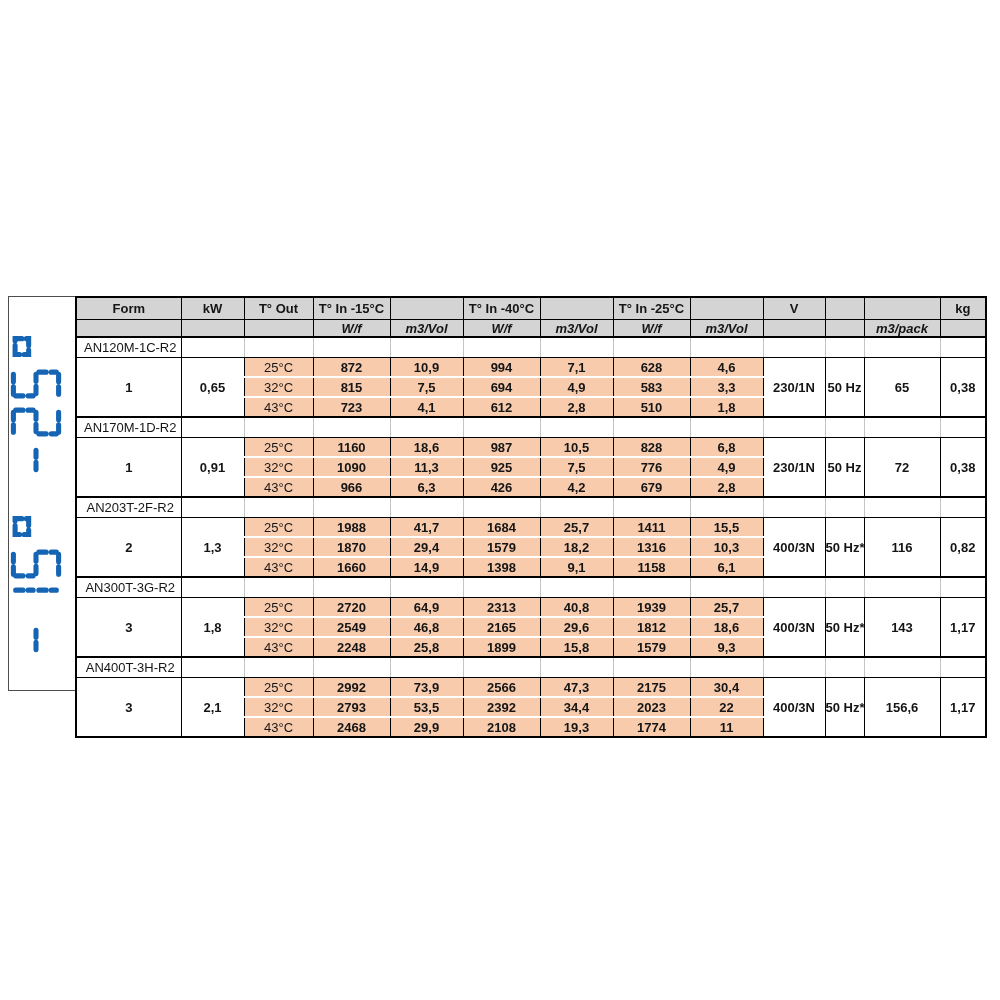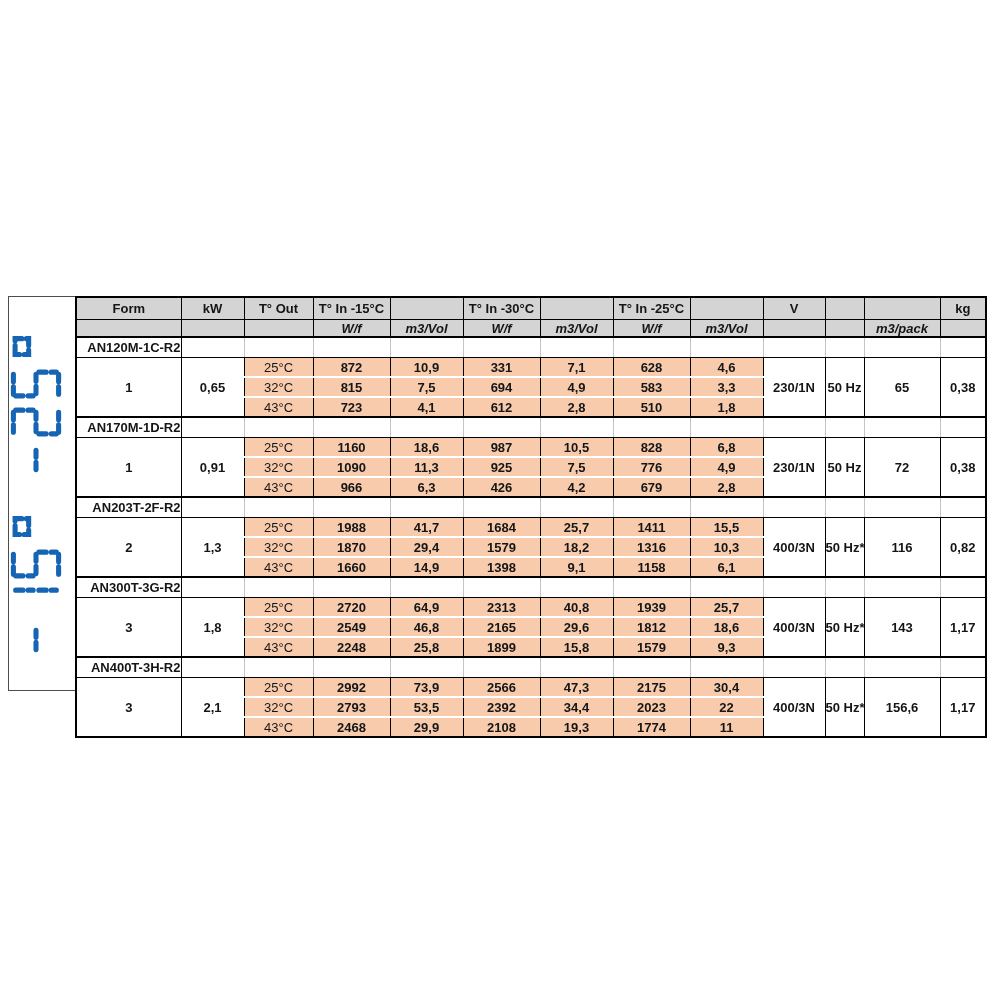--- a/index.html
+++ b/index.html
@@ -20,21 +20,21 @@
 
   
   #spec-table{position:absolute;left:75px;top:296px;width:910px;
               border-collapse:collapse;table-layout:fixed;border:2px solid #000;}
   #spec-table td{border:1px solid #000;text-align:center;vertical-align:middle;
                  padding:0;font-size:13px;color:#151515;white-space:nowrap;overflow:hidden;}
   #spec-table td.hdr{background:var(--header-bg);font-weight:700;height:21px;}
   #spec-table tr.hdr2 td{height:16px;border-bottom:2px solid #000;font-style:italic;}
   #spec-table tr.name-row td{border:1px solid var(--grid-light);border-top:2px solid #000;
                  border-bottom:1px solid #000;background:#fff;height:19px;}
-  #spec-table tr.name-row td.name{font-weight:700;text-align:right;padding-left:3px;
+  #spec-table tr.name-row td.name{font-weight:400;text-align:center;padding-left:3px;
                  overflow:visible;border-right:1px solid #000;margin-left:36px;}
   #spec-table td.peach{background:var(--highlight-bg);font-weight:700;height:18px;}
   #spec-table td.peach.tout{font-weight:400;}
   #spec-table td.peach.sep{border-top:2px solid #fff;}
   #spec-table td.span3{background:#fff;font-weight:700;}
   #spec-table td.span3.form-val{font-weight:700;}
 </style>
 </head>
 <body>
 
@@ -98,21 +98,21 @@
         <col style="width: 76px;">
         <col style="width: 46px;">
       </colgroup>
       <thead>
         <tr>
           <td class="hdr">Form</td>
           <td class="hdr">kW</td>
           <td class="hdr">T° Out</td>
           <td class="hdr">T° In -15°C</td>
           <td class="hdr"></td>
-          <td class="hdr">T° In -30°C</td>
+          <td class="hdr">T° In -40°C</td>
           <td class="hdr"></td>
           <td class="hdr">T° In -25°C</td>
           <td class="hdr"></td>
           <td class="hdr">V</td>
           <td class="hdr"></td>
           <td class="hdr"></td>
           <td class="hdr">kg</td>
         </tr>
         <tr class="hdr2">
           <td class="hdr"></td>
@@ -145,21 +145,21 @@
           <td></td>
           <td></td>
           <td></td>
         </tr>
         <tr>
           <td class="span3 form-val" rowspan="3">1</td>
           <td class="span3" rowspan="3">0,65</td>
           <td class="peach tout">25°C</td>
           <td class="peach">872</td>
           <td class="peach">10,9</td>
-          <td class="peach">331</td>
+          <td class="peach">994</td>
           <td class="peach">7,1</td>
           <td class="peach">628</td>
           <td class="peach">4,6</td>
           <td class="span3" rowspan="3">230/1N</td>
           <td class="span3" rowspan="3">50 Hz</td>
           <td class="span3" rowspan="3">65</td>
           <td class="span3" rowspan="3">0,38</td>
         </tr>
         <tr>
           <td class="peach tout sep">32°C</td>

